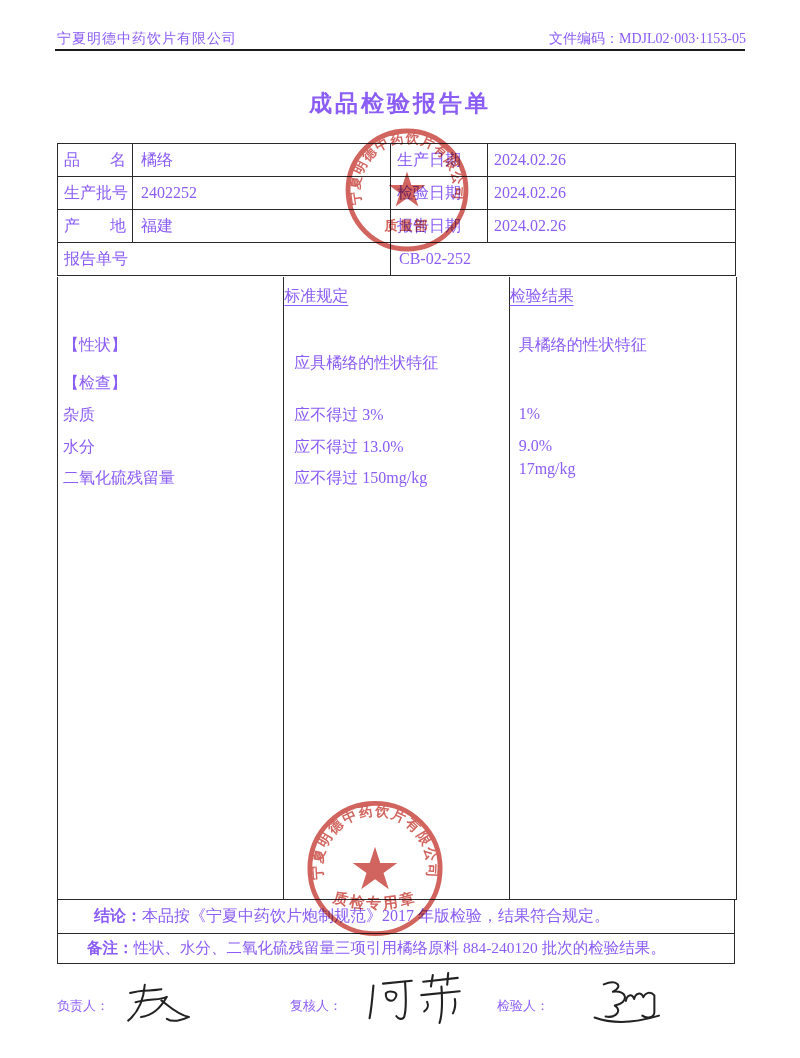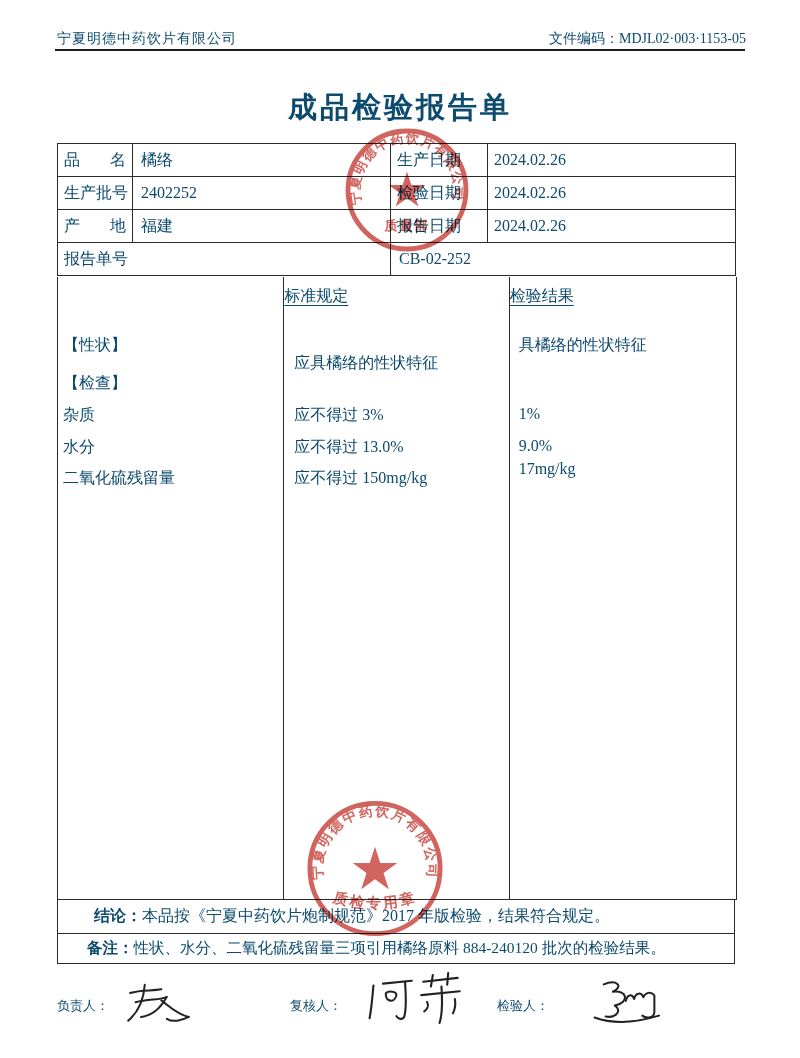--- a/index.html
+++ b/index.html
@@ -1,26 +1,26 @@
 <!DOCTYPE html>
 <html><head>
 <meta charset="utf-8">
 <style>
   html,body{margin:0;padding:0;background:#ffffff;}
   .page{
     position:relative;width:800px;height:1058px;background:#ffffff;
-    font-family:"Liberation Serif","DejaVu Serif",serif;color:#0c4a6e;overflow:hidden;
+    font-family:"Liberation Serif","DejaVu Serif",serif;color:#8b5cf6;overflow:hidden;
   }
   .abs{position:absolute;}
   
   .hdr-left{left:57px;top:30px;font-size:14px;letter-spacing:1px;}
   .hdr-right{right:54px;top:30px;font-size:14px;}
   .hdr-rule{left:55px;top:49px;width:690px;height:2px;background:#1a1a1a;}
   
-  .title{left:0;top:88px;width:800px;text-align:center;font-size:29px;font-weight:bold;letter-spacing:3px;}
+  .title{left:0;top:88px;width:800px;text-align:center;font-size:23px;font-weight:bold;letter-spacing:3px;}
   
   .info-table{
     left:57px;top:143px;width:678px;
     display:grid;grid-template-columns:75px 258px 97px 248px;grid-auto-rows:33px;
     border-top:1px solid #2a2a2a;border-left:1px solid #2a2a2a;font-size:16px;
   }
   .info-table .cell{
     border-right:1px solid #2a2a2a;border-bottom:1px solid #2a2a2a;
     display:flex;align-items:center;overflow:hidden;white-space:nowrap;
   }

